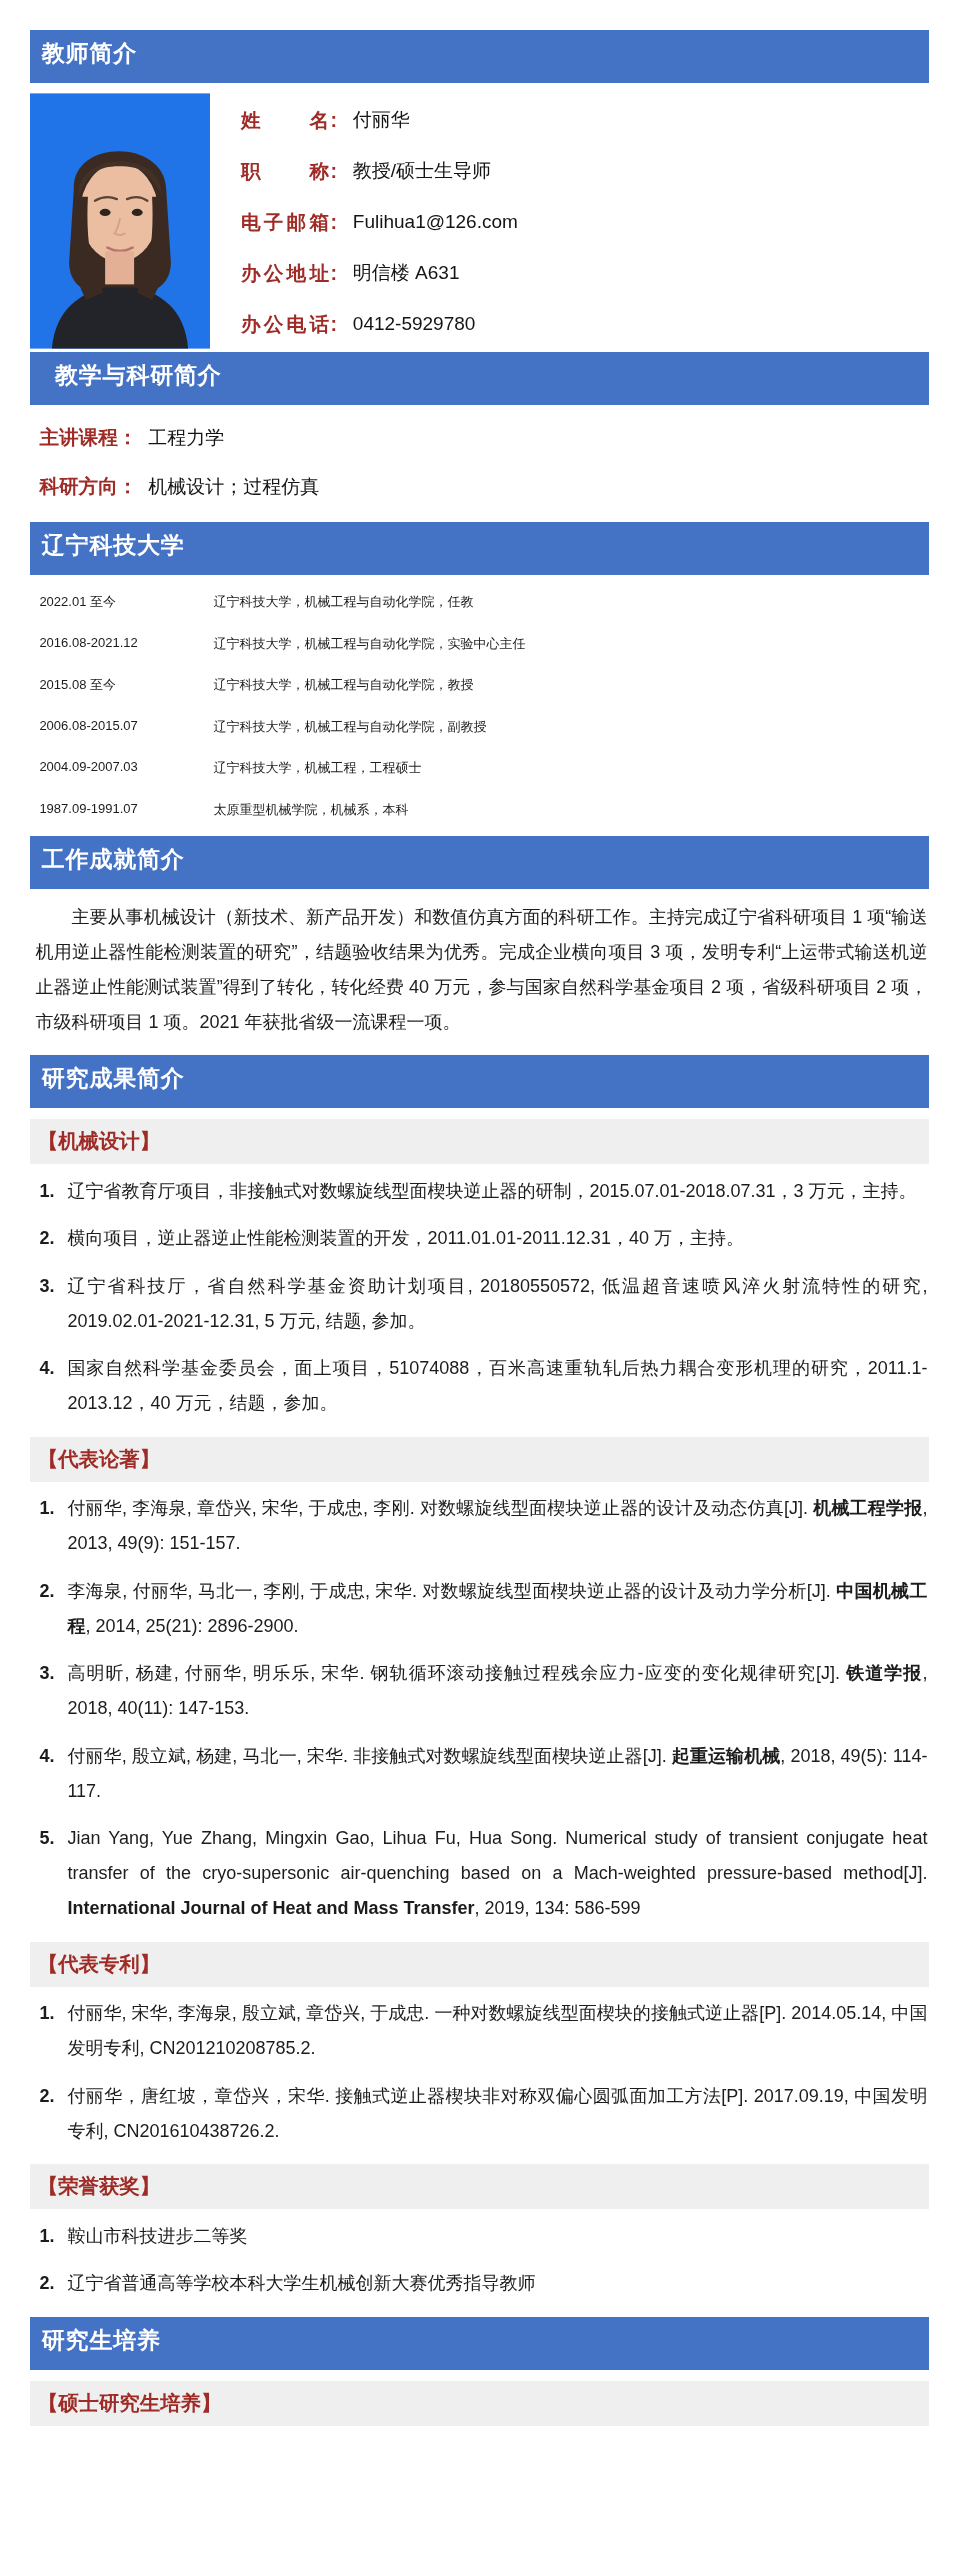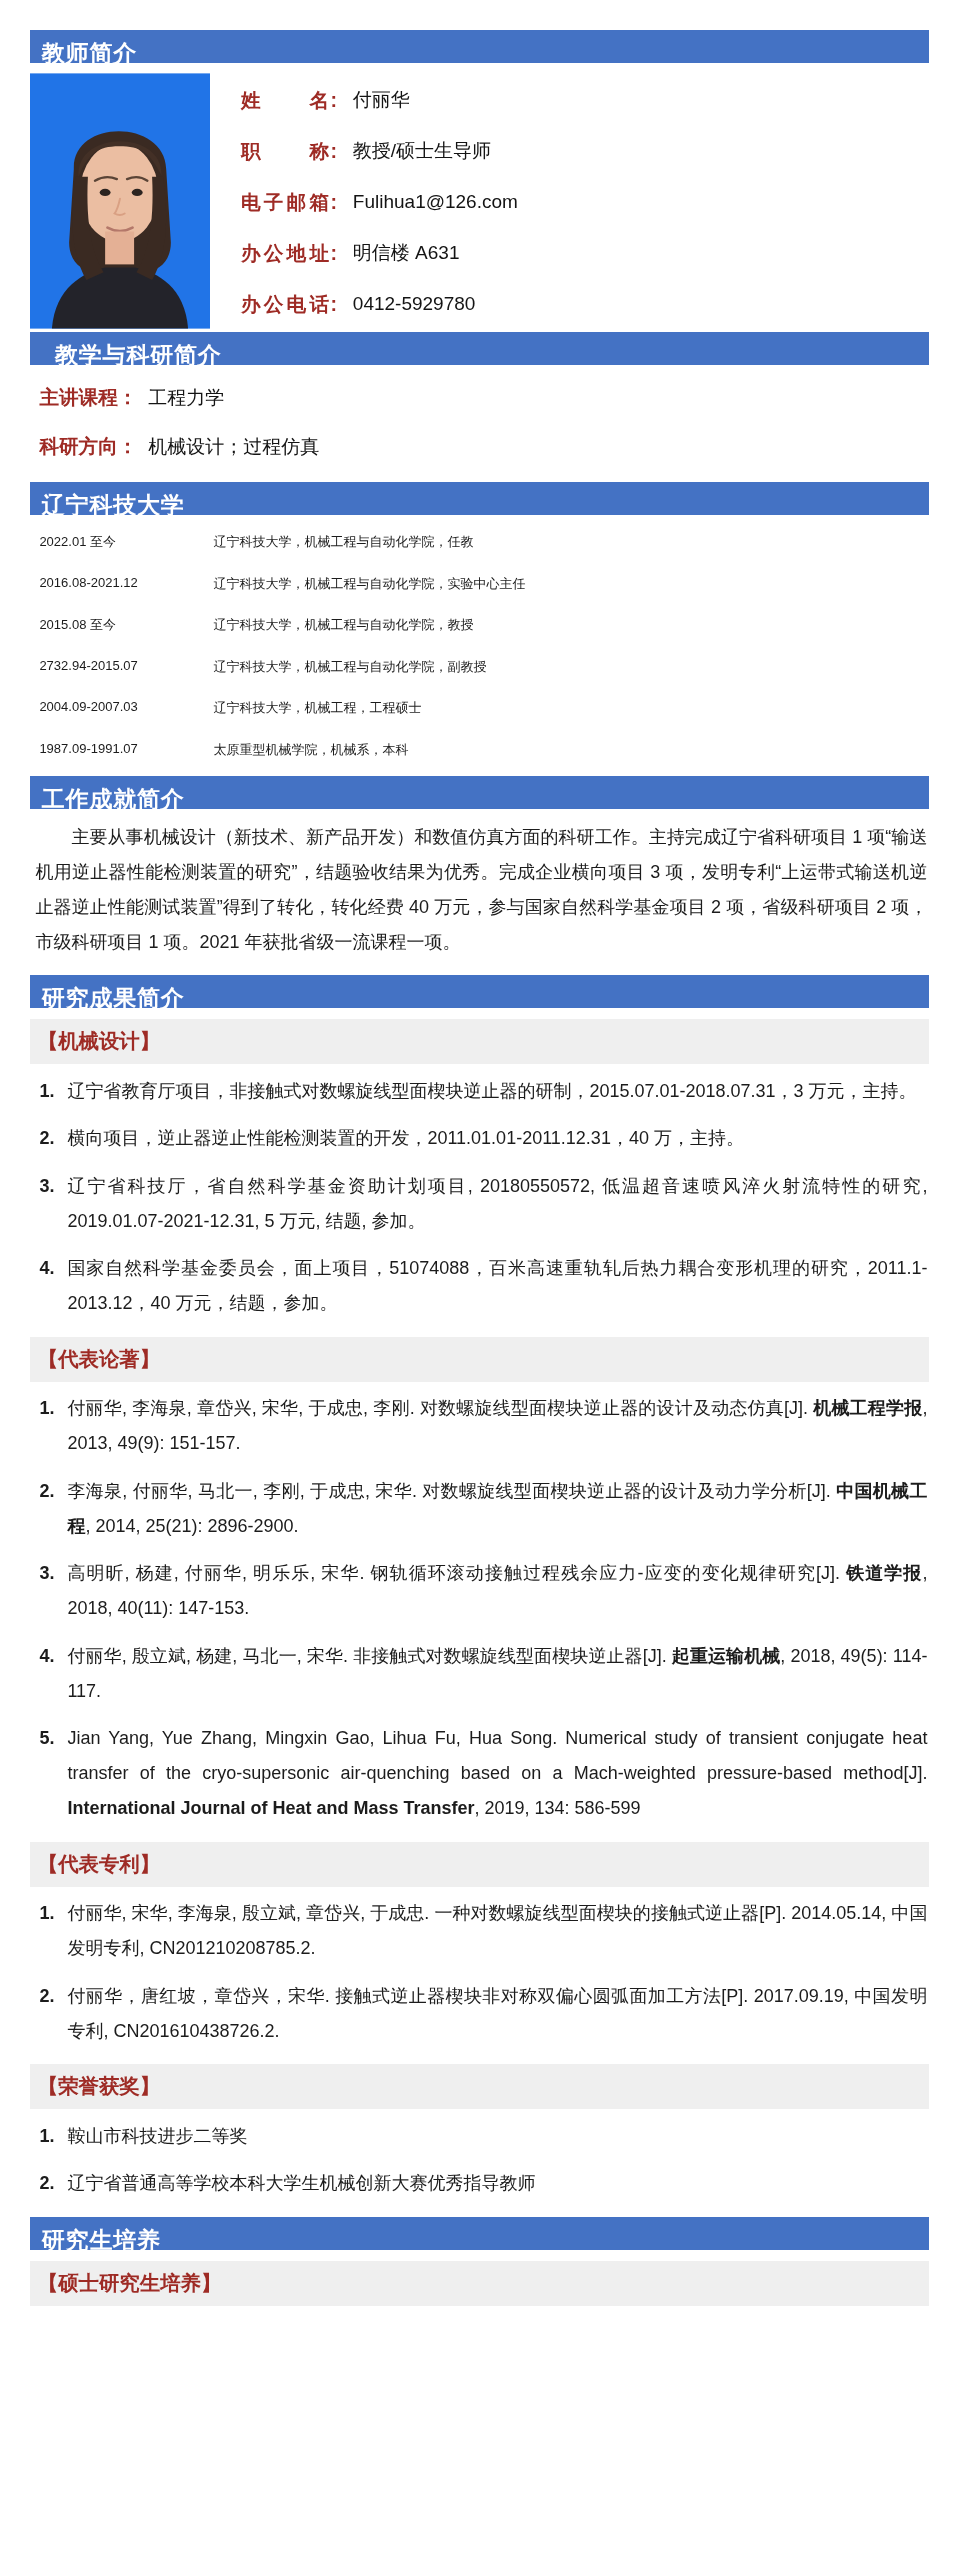--- a/index.html
+++ b/index.html
@@ -6,21 +6,21 @@
   body{
     width:959px;height:2576px;background:#ffffff;overflow:hidden;
     font-family:"Liberation Sans","DejaVu Sans",sans-serif;
     color:#1c1c1c;
     -webkit-font-smoothing:antialiased;
   }
   .page{margin:0 30px;padding-top:30px;}
   
   .bar{
     background:#4472C4;color:#ffffff;font-weight:700;
-    font-size:23px;height:33px;line-height:47px;
+    font-size:23px;height:53px;line-height:47px;
     padding-left:11.8px;letter-spacing:0.8px;
   }
   
   .subhead{
     background:#EFEFEF;color:#9E2B25;font-weight:700;
     font-size:20.4px;height:45px;line-height:45px;
     padding-left:7.8px;margin-top:11px;
   }
   
   .profile{display:flex;margin-top:10.2px;}
@@ -125,21 +125,21 @@
       </div>
       <div class="career-row">
         <span class="career-period">2016.08-2021.12</span>
         <span class="career-desc">辽宁科技大学，机械工程与自动化学院，实验中心主任</span>
       </div>
       <div class="career-row">
         <span class="career-period">2015.08 至今</span>
         <span class="career-desc">辽宁科技大学，机械工程与自动化学院，教授</span>
       </div>
       <div class="career-row">
-        <span class="career-period">2732.94-2015.07</span>
+        <span class="career-period">2006.08-2015.07</span>
         <span class="career-desc">辽宁科技大学，机械工程与自动化学院，副教授</span>
       </div>
       <div class="career-row">
         <span class="career-period">2004.09-2007.03</span>
         <span class="career-desc">辽宁科技大学，机械工程，工程硕士</span>
       </div>
       <div class="career-row">
         <span class="career-period">1987.09-1991.07</span>
         <span class="career-desc">太原重型机械学院，机械系，本科</span>
       </div>
@@ -155,21 +155,21 @@
       <div class="num-item">
         <span class="num">1.</span>
         <span class="item-body">辽宁省教育厅项目，非接触式对数螺旋线型面楔块逆止器的研制，2015.07.01-2018.07.31，3 万元，主持。</span>
       </div>
       <div class="num-item">
         <span class="num">2.</span>
         <span class="item-body">横向项目，逆止器逆止性能检测装置的开发，2011.01.01-2011.12.31，40 万，主持。</span>
       </div>
       <div class="num-item">
         <span class="num">3.</span>
-        <span class="item-body">辽宁省科技厅，省自然科学基金资助计划项目, 20180550572, 低温超音速喷风淬火射流特性的研究, 2019.01.07-2021-12.31, 5 万元, 结题, 参加。</span>
+        <span class="item-body">辽宁省科技厅，省自然科学基金资助计划项目, 20180550572, 低温超音速喷风淬火射流特性的研究, 2019.02.01-2021-12.31, 5 万元, 结题, 参加。</span>
       </div>
       <div class="num-item">
         <span class="num">4.</span>
         <span class="item-body">国家自然科学基金委员会，面上项目，51074088，百米高速重轨轧后热力耦合变形机理的研究，2011.1-2013.12，40 万元，结题，参加。</span>
       </div>
     </div>
 
   <div class="subhead">【代表论著】</div>
   <div class="num-list">
       <div class="num-item">

